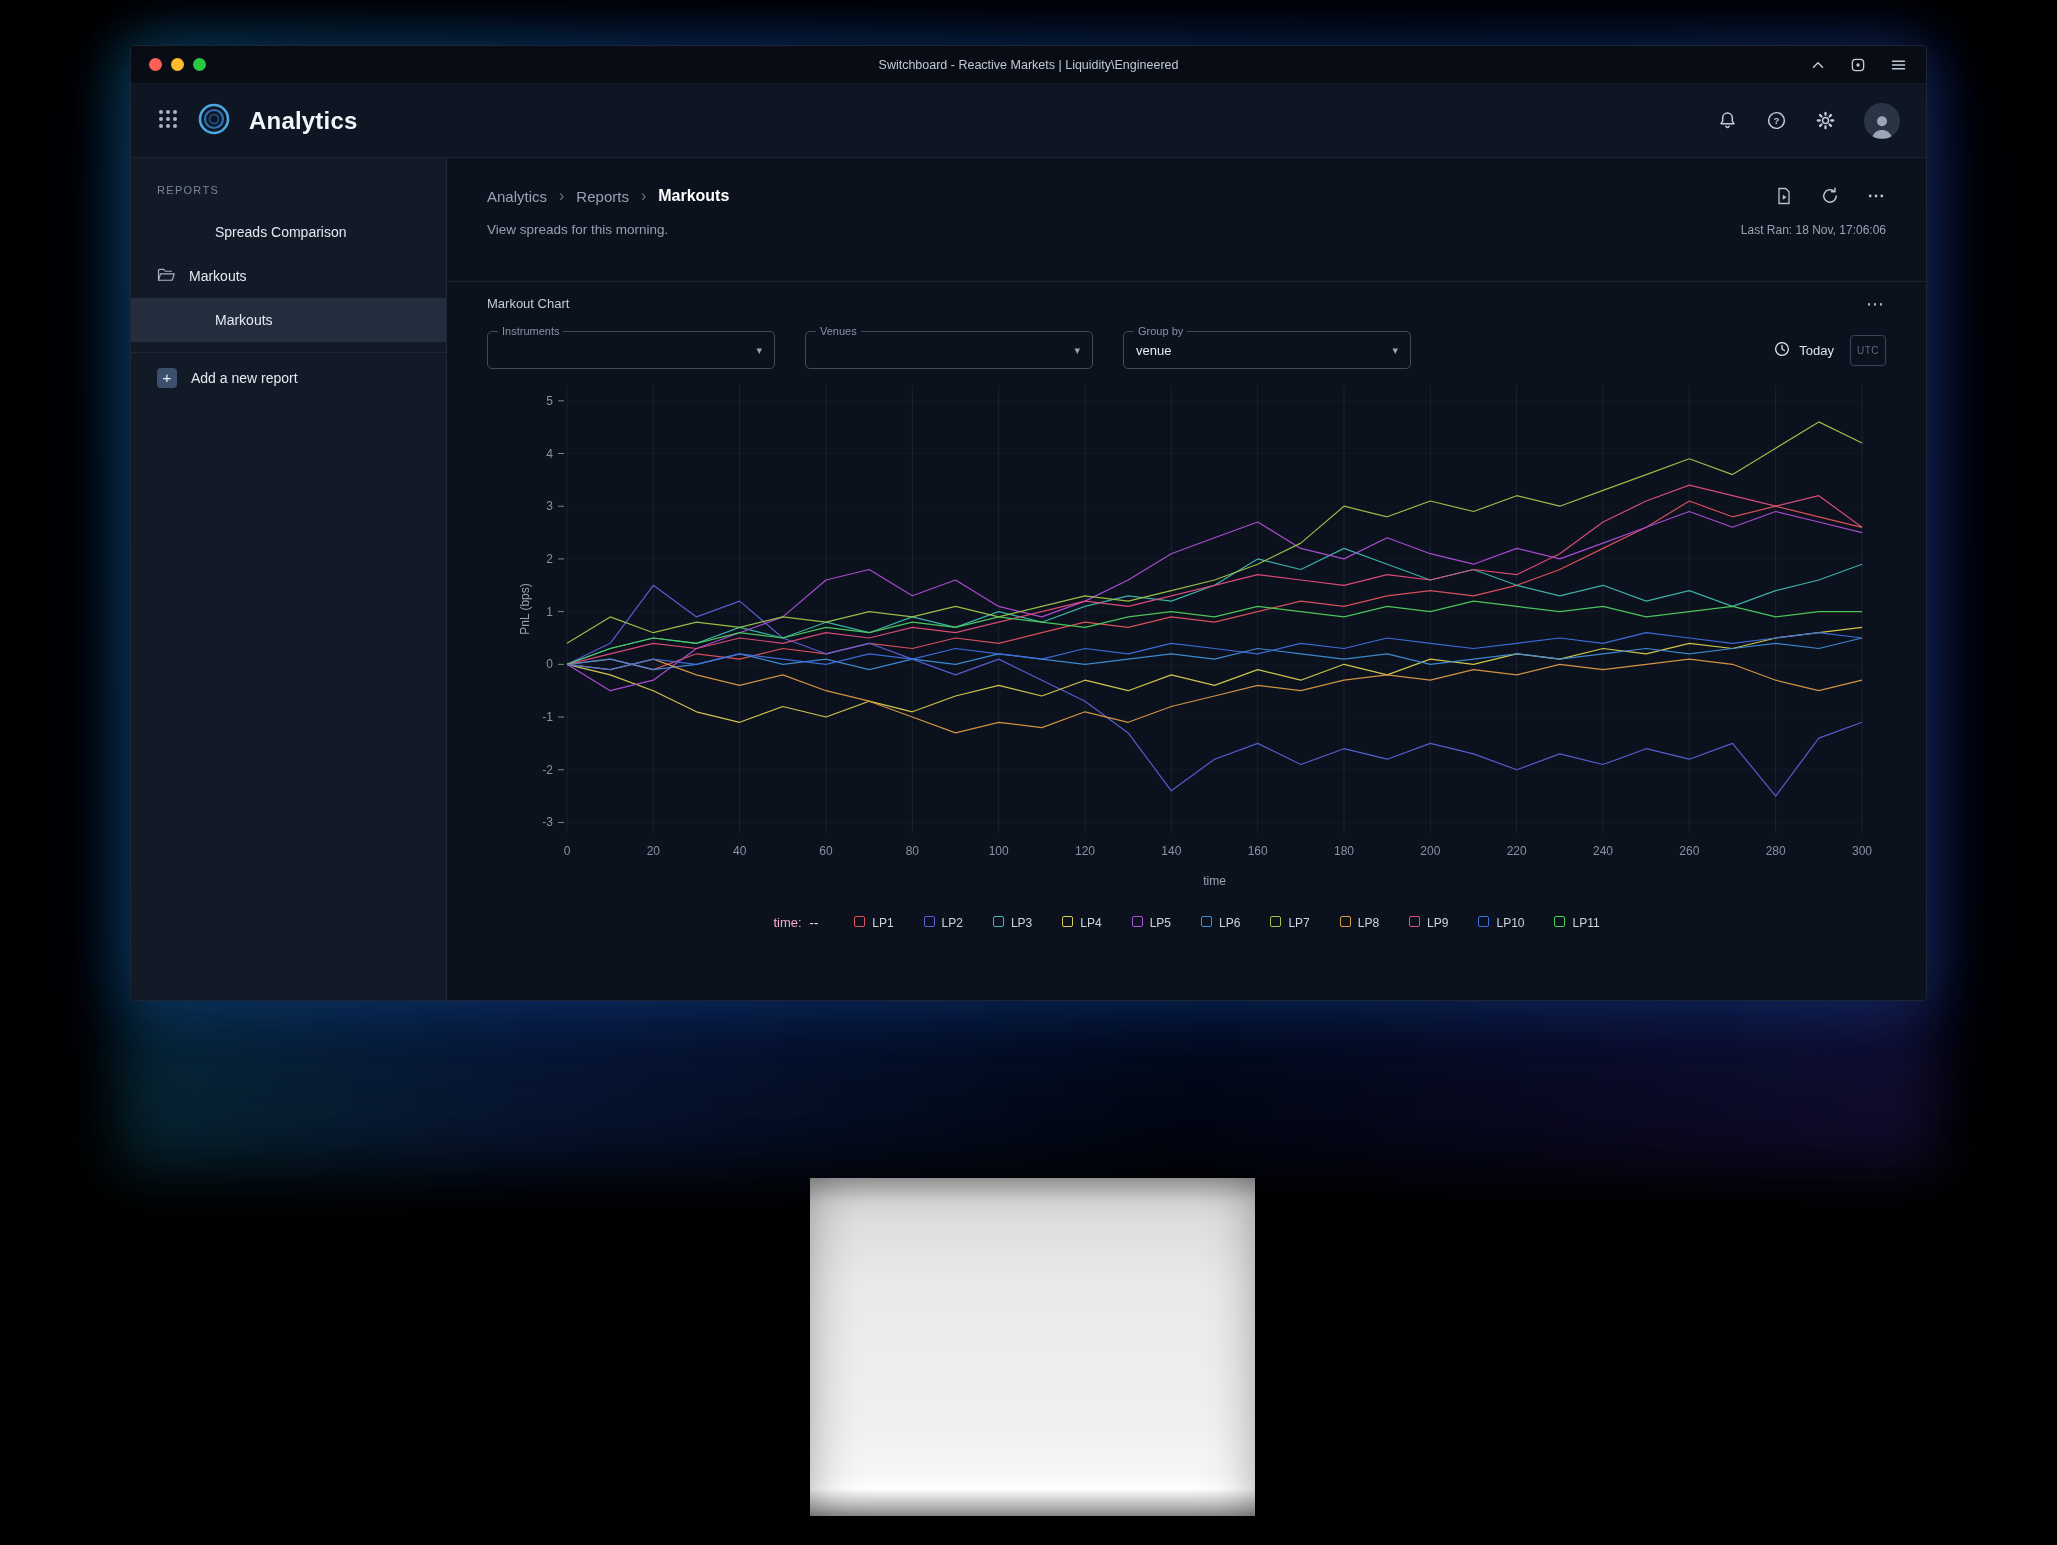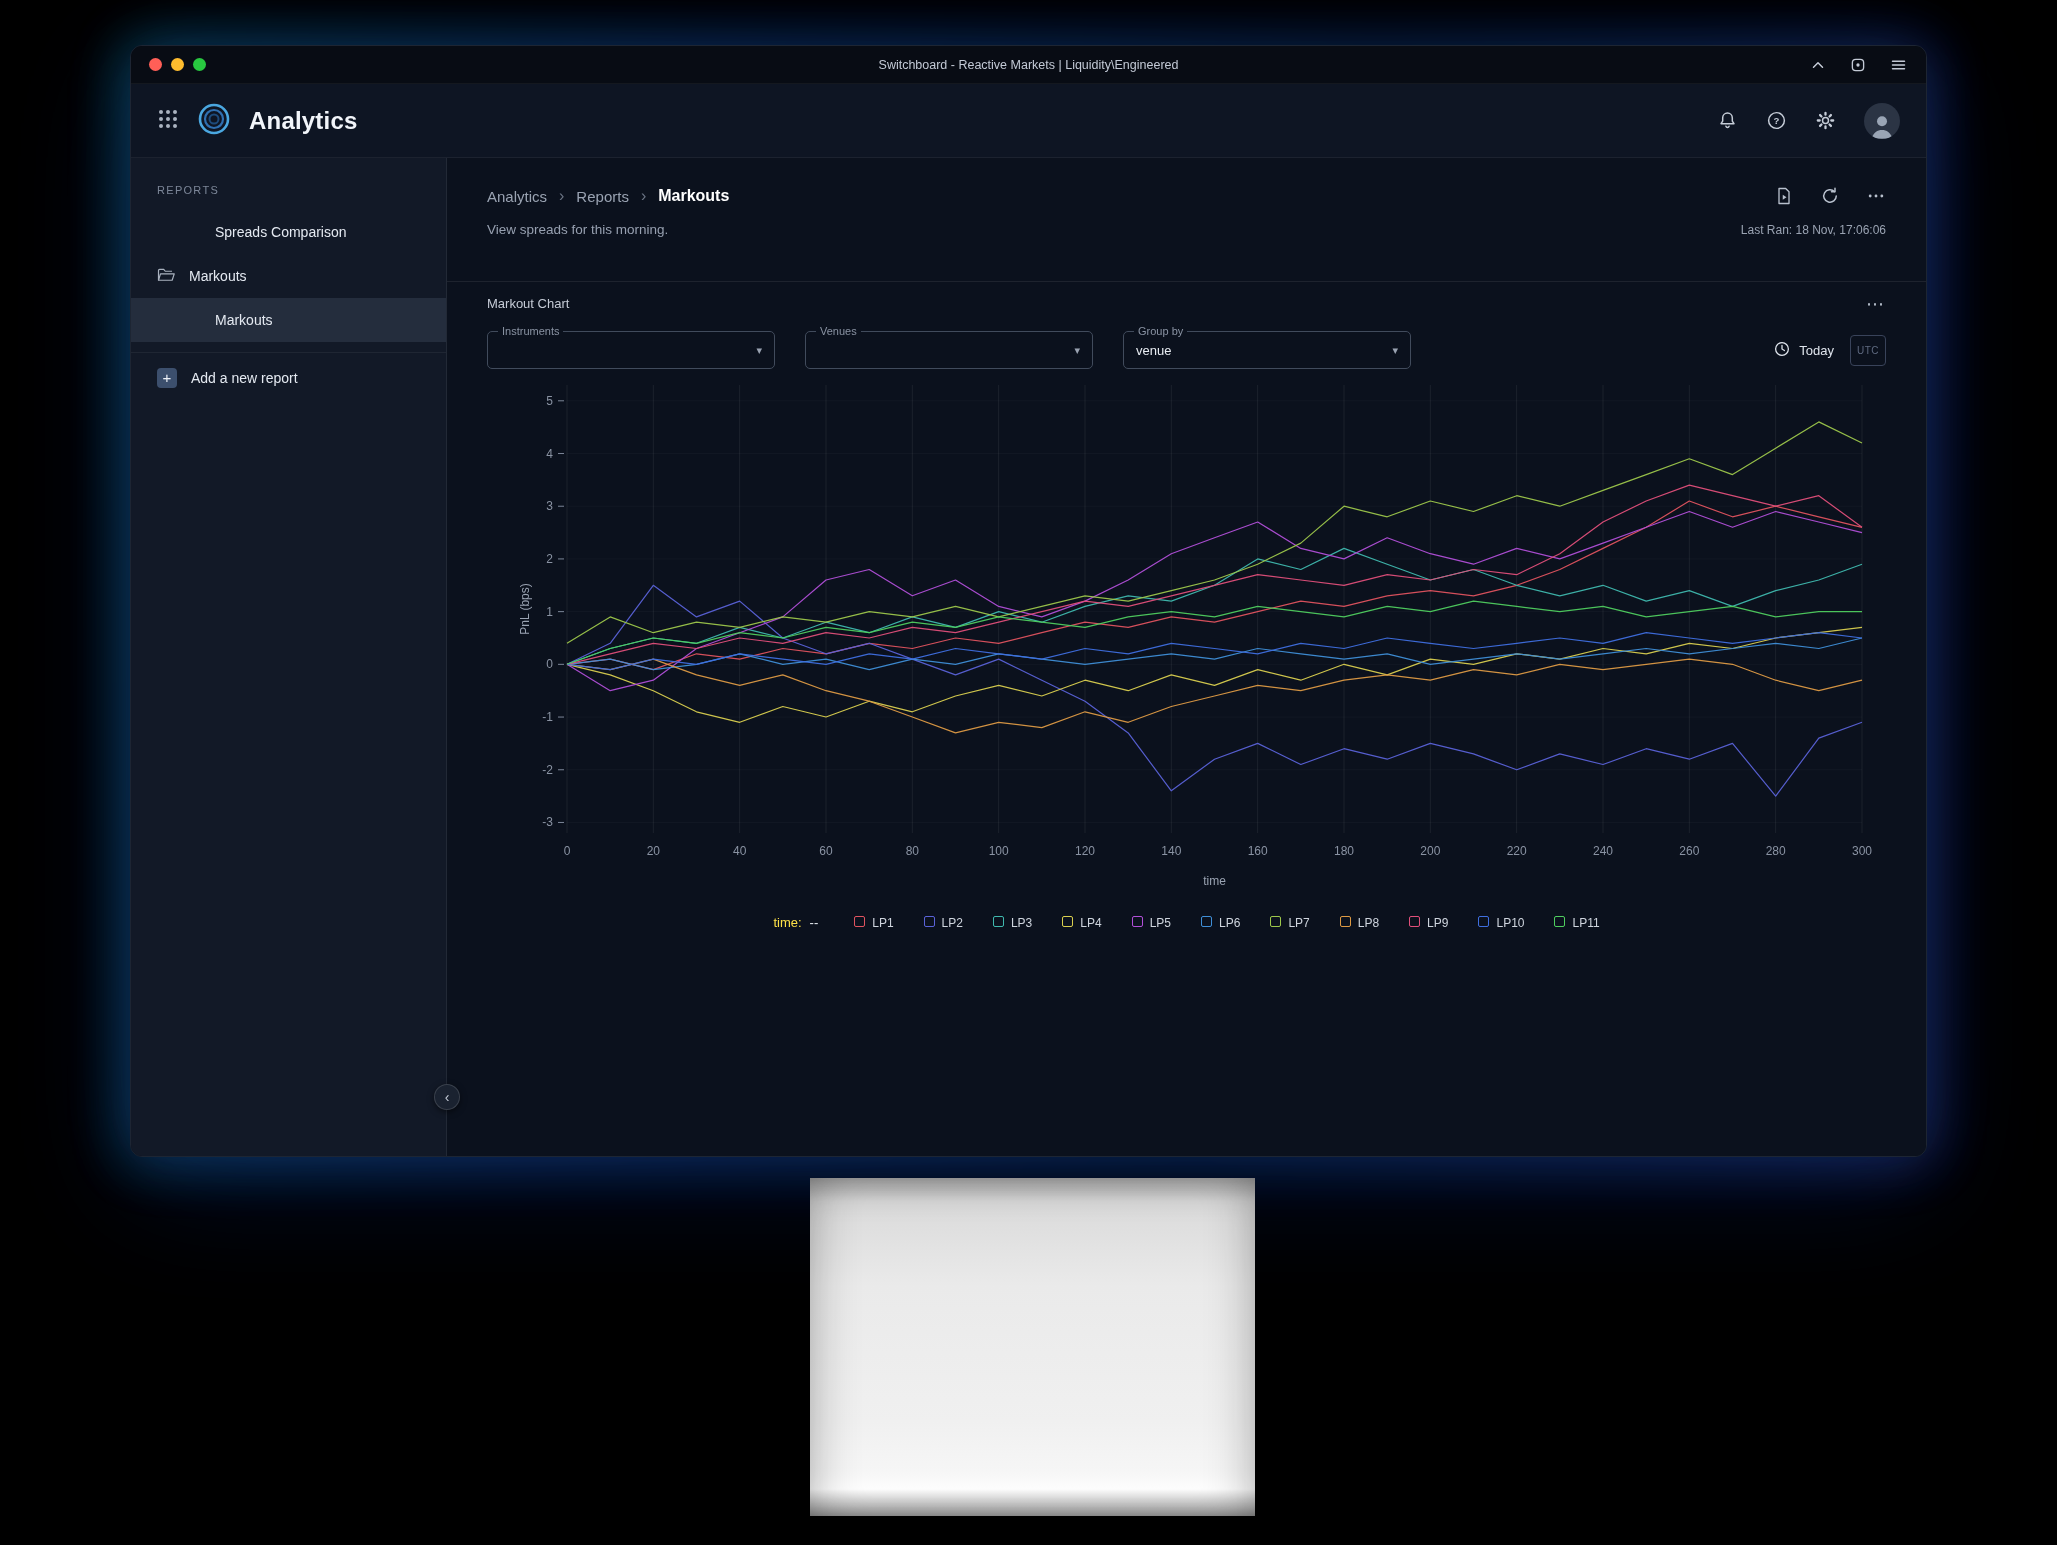--- a/index.html
+++ b/index.html
@@ -7,22 +7,22 @@
               font-family:"Liberation Sans", sans-serif; }
   .stage { position:absolute; inset:0; }
 
   
   .backdrop-glow { position:absolute; left:118px; top:38px; width:1822px; height:1132px;
     border-radius:22px; filter:blur(28px); opacity:.55;
     background:linear-gradient(100deg, rgba(22,150,165,.55), rgba(35,90,210,.40) 30%,
       rgba(12,34,95,.35) 62%, rgba(70,50,180,.45) 100%); }
 
   
-  .window { position:absolute; left:130px; top:45px; width:1797px; height:1112px;
-    background:#0b111d; border:1px solid #1d2533; border-radius:12px; overflow:hidden;
+  .window { position:absolute; left:130px; top:45px; width:1797px; height:956px;
+    background:#0b111d; border:1px solid #1d2533; border-radius:4px; overflow:hidden;
     box-shadow:0 0 60px rgba(30,110,210,.28), 0 30px 120px rgba(10,40,120,.35); }
 
   .titlebar { position:relative; height:38px; background:#080c14; display:flex;
     align-items:center; padding:0 18px; border-bottom:1px solid rgba(255,255,255,.05); }
   .traffic { display:flex; gap:9px; }
   .tl { width:13px; height:13px; border-radius:50%; display:inline-block; cursor:pointer; }
   .tl.red{background:#ff5f57}.tl.yellow{background:#febc2e}.tl.green{background:#28c840}
   .tb-title { position:absolute; left:50%; transform:translateX(-50%); color:#c3cad6;
     font-size:12.5px; white-space:nowrap; }
   .tb-icons { margin-left:auto; display:flex; gap:22px; align-items:center; color:#c3cad6; }
@@ -89,21 +89,21 @@
     border-radius:4px; letter-spacing:.5px; cursor:pointer; }
 
   .chart-wrap { margin-left:30px; margin-top:2px; }
   .chart-wrap svg { display:block; }
   .tick { fill:#8a93a3; font-size:12px; font-family:"Liberation Sans",sans-serif; }
   .axis-label { fill:#9aa3b2; font-size:12px; font-family:"Liberation Sans",sans-serif; }
 
   .legend { display:flex; justify-content:center; align-items:center; gap:30px;
     margin-top:24px; }
   .legend-time { display:flex; gap:8px; font-size:13px; margin-right:6px; }
-  .legend-time .lt-label { color:#fde047; }
+  .legend-time .lt-label { color:#f9a8d4; }
   .legend-time .lt-value { color:#e8ecf2; }
   .legend-item { display:flex; align-items:flex-start; gap:7px; cursor:pointer; }
   .swatch { width:11px; height:11px; border:1.5px solid #fff; border-radius:2px;
     background:transparent; }
   .legend-label { color:#cfd5de; font-size:12px; }
 
   
   .stand { position:absolute; left:810px; top:1178px; width:445px; height:338px;
     background:linear-gradient(180deg,#bdbdbd 0%,#dadada 7%,#eaeaea 32%,#f0f0f0 72%,
       #f6f6f6 87%,#fdfdfd 92%,#bcbcbc 97%,#8f8f8f 100%);

